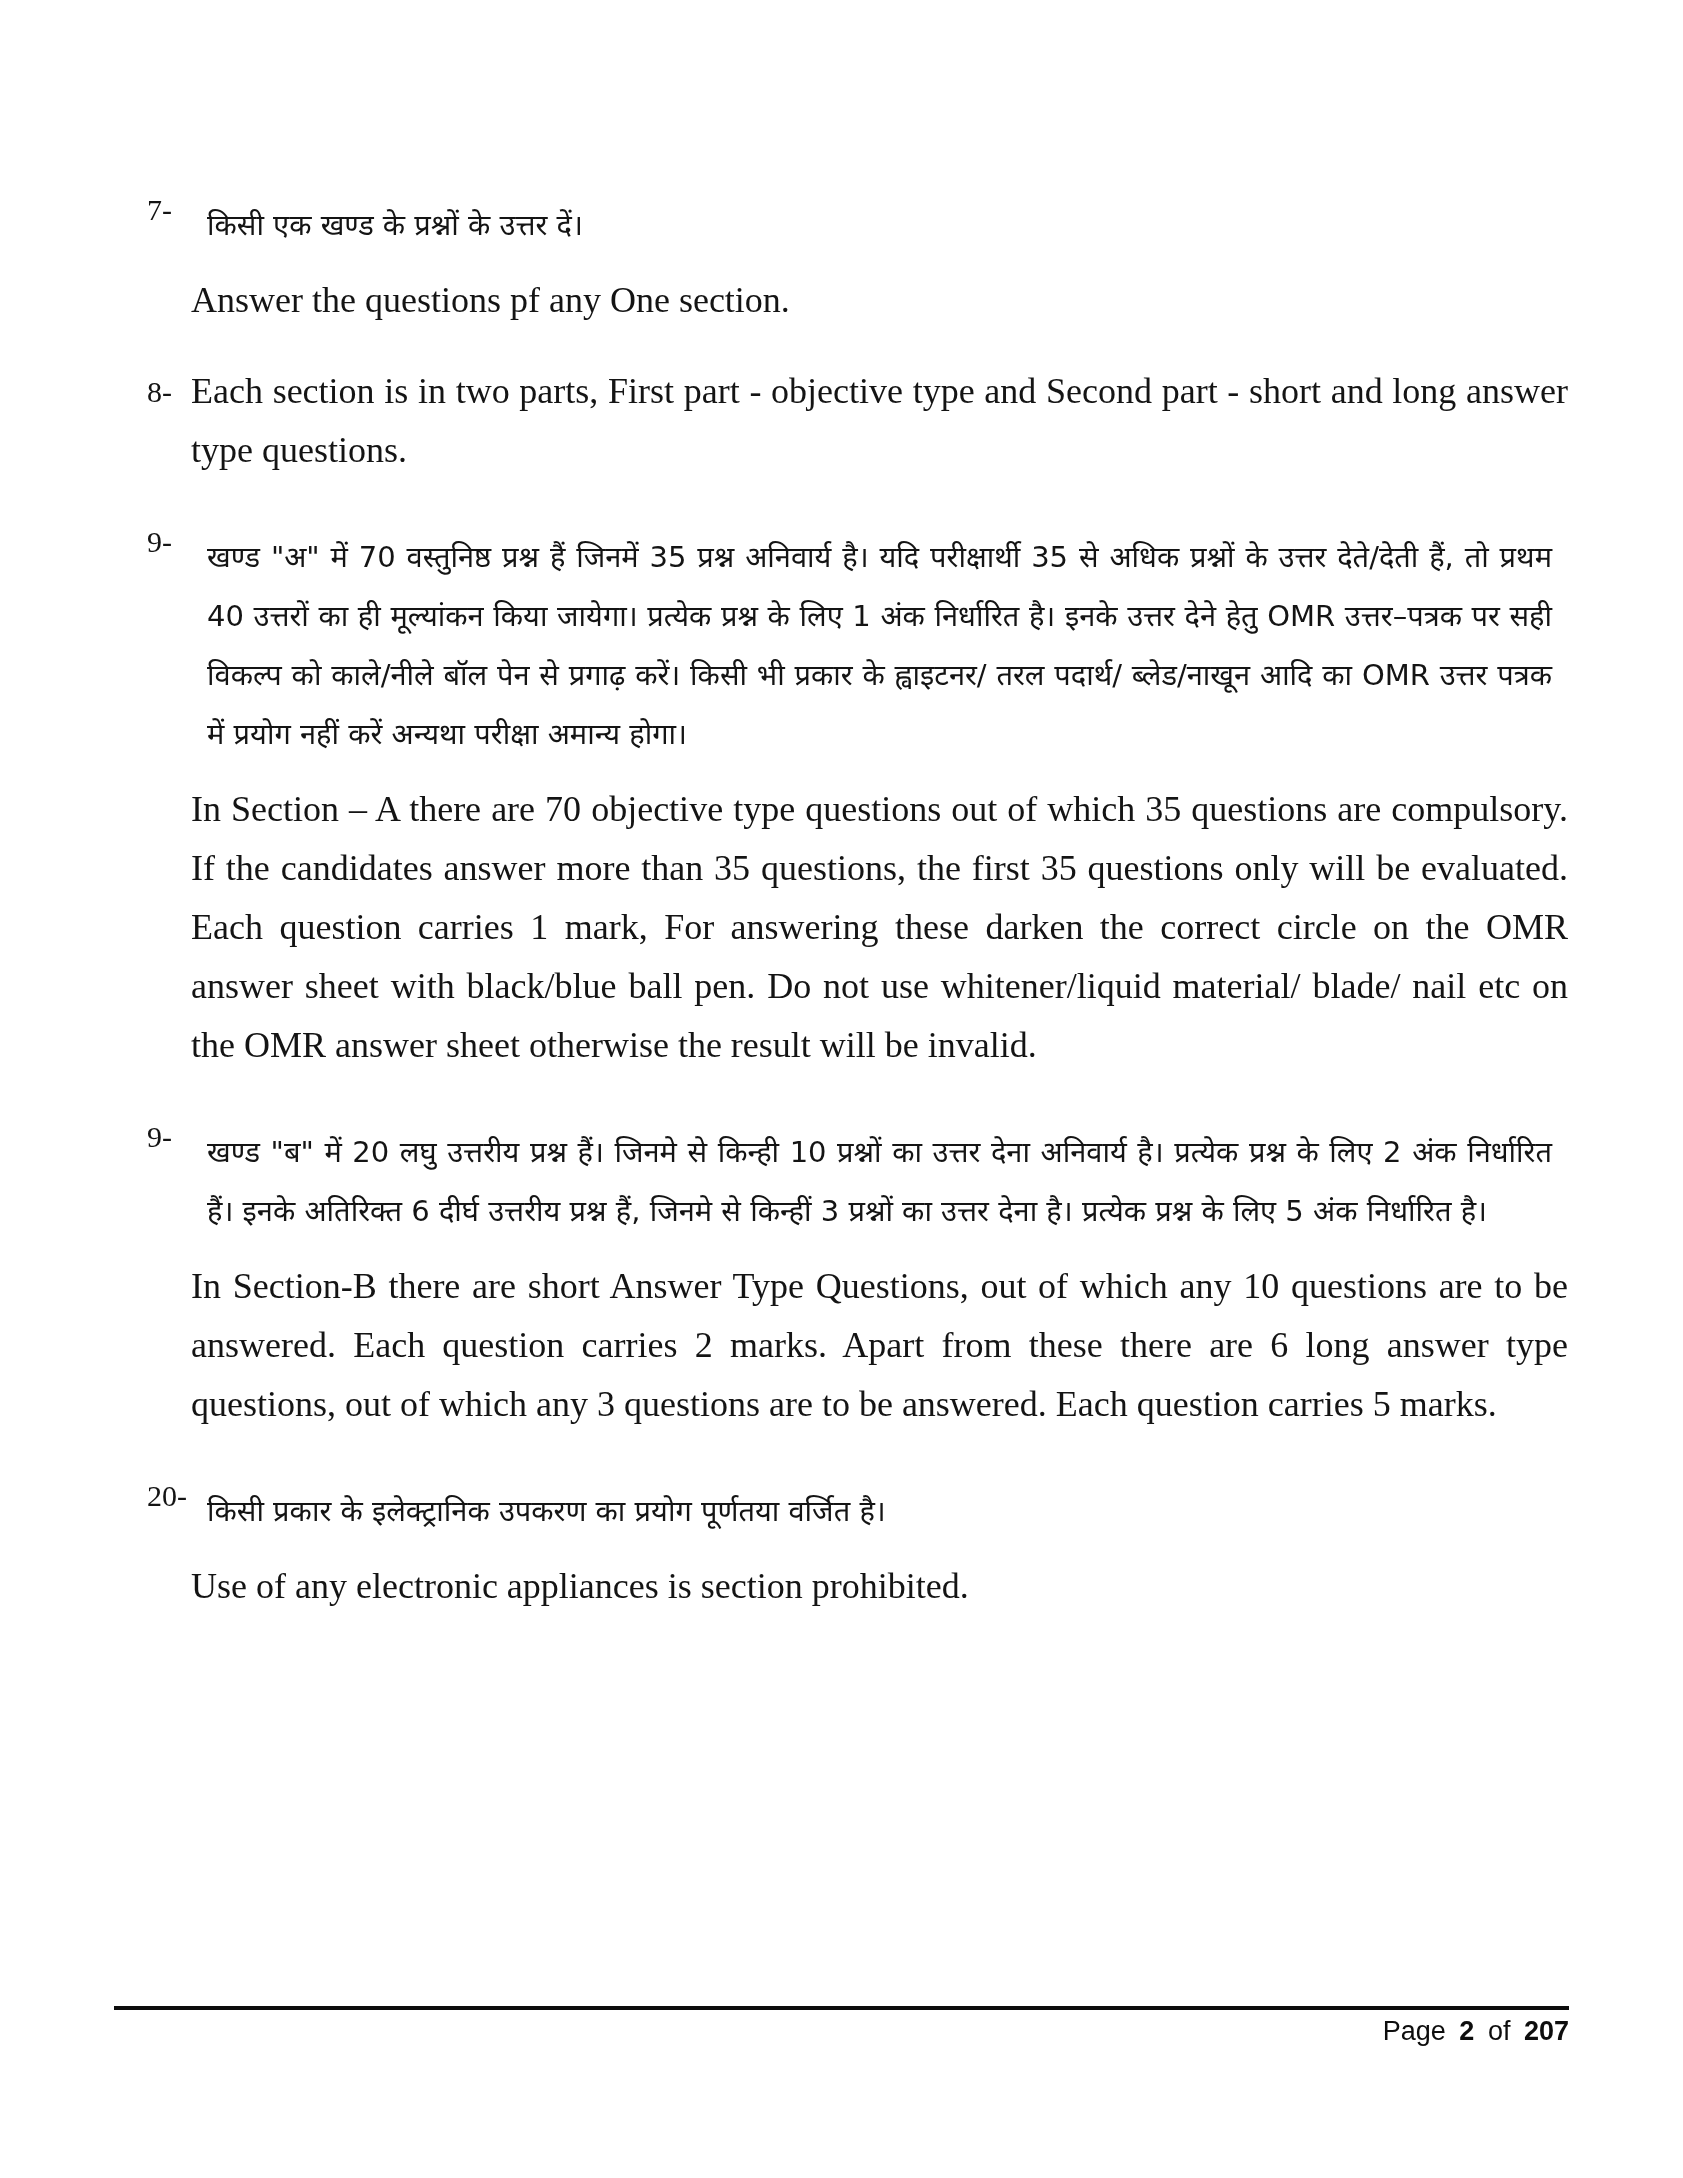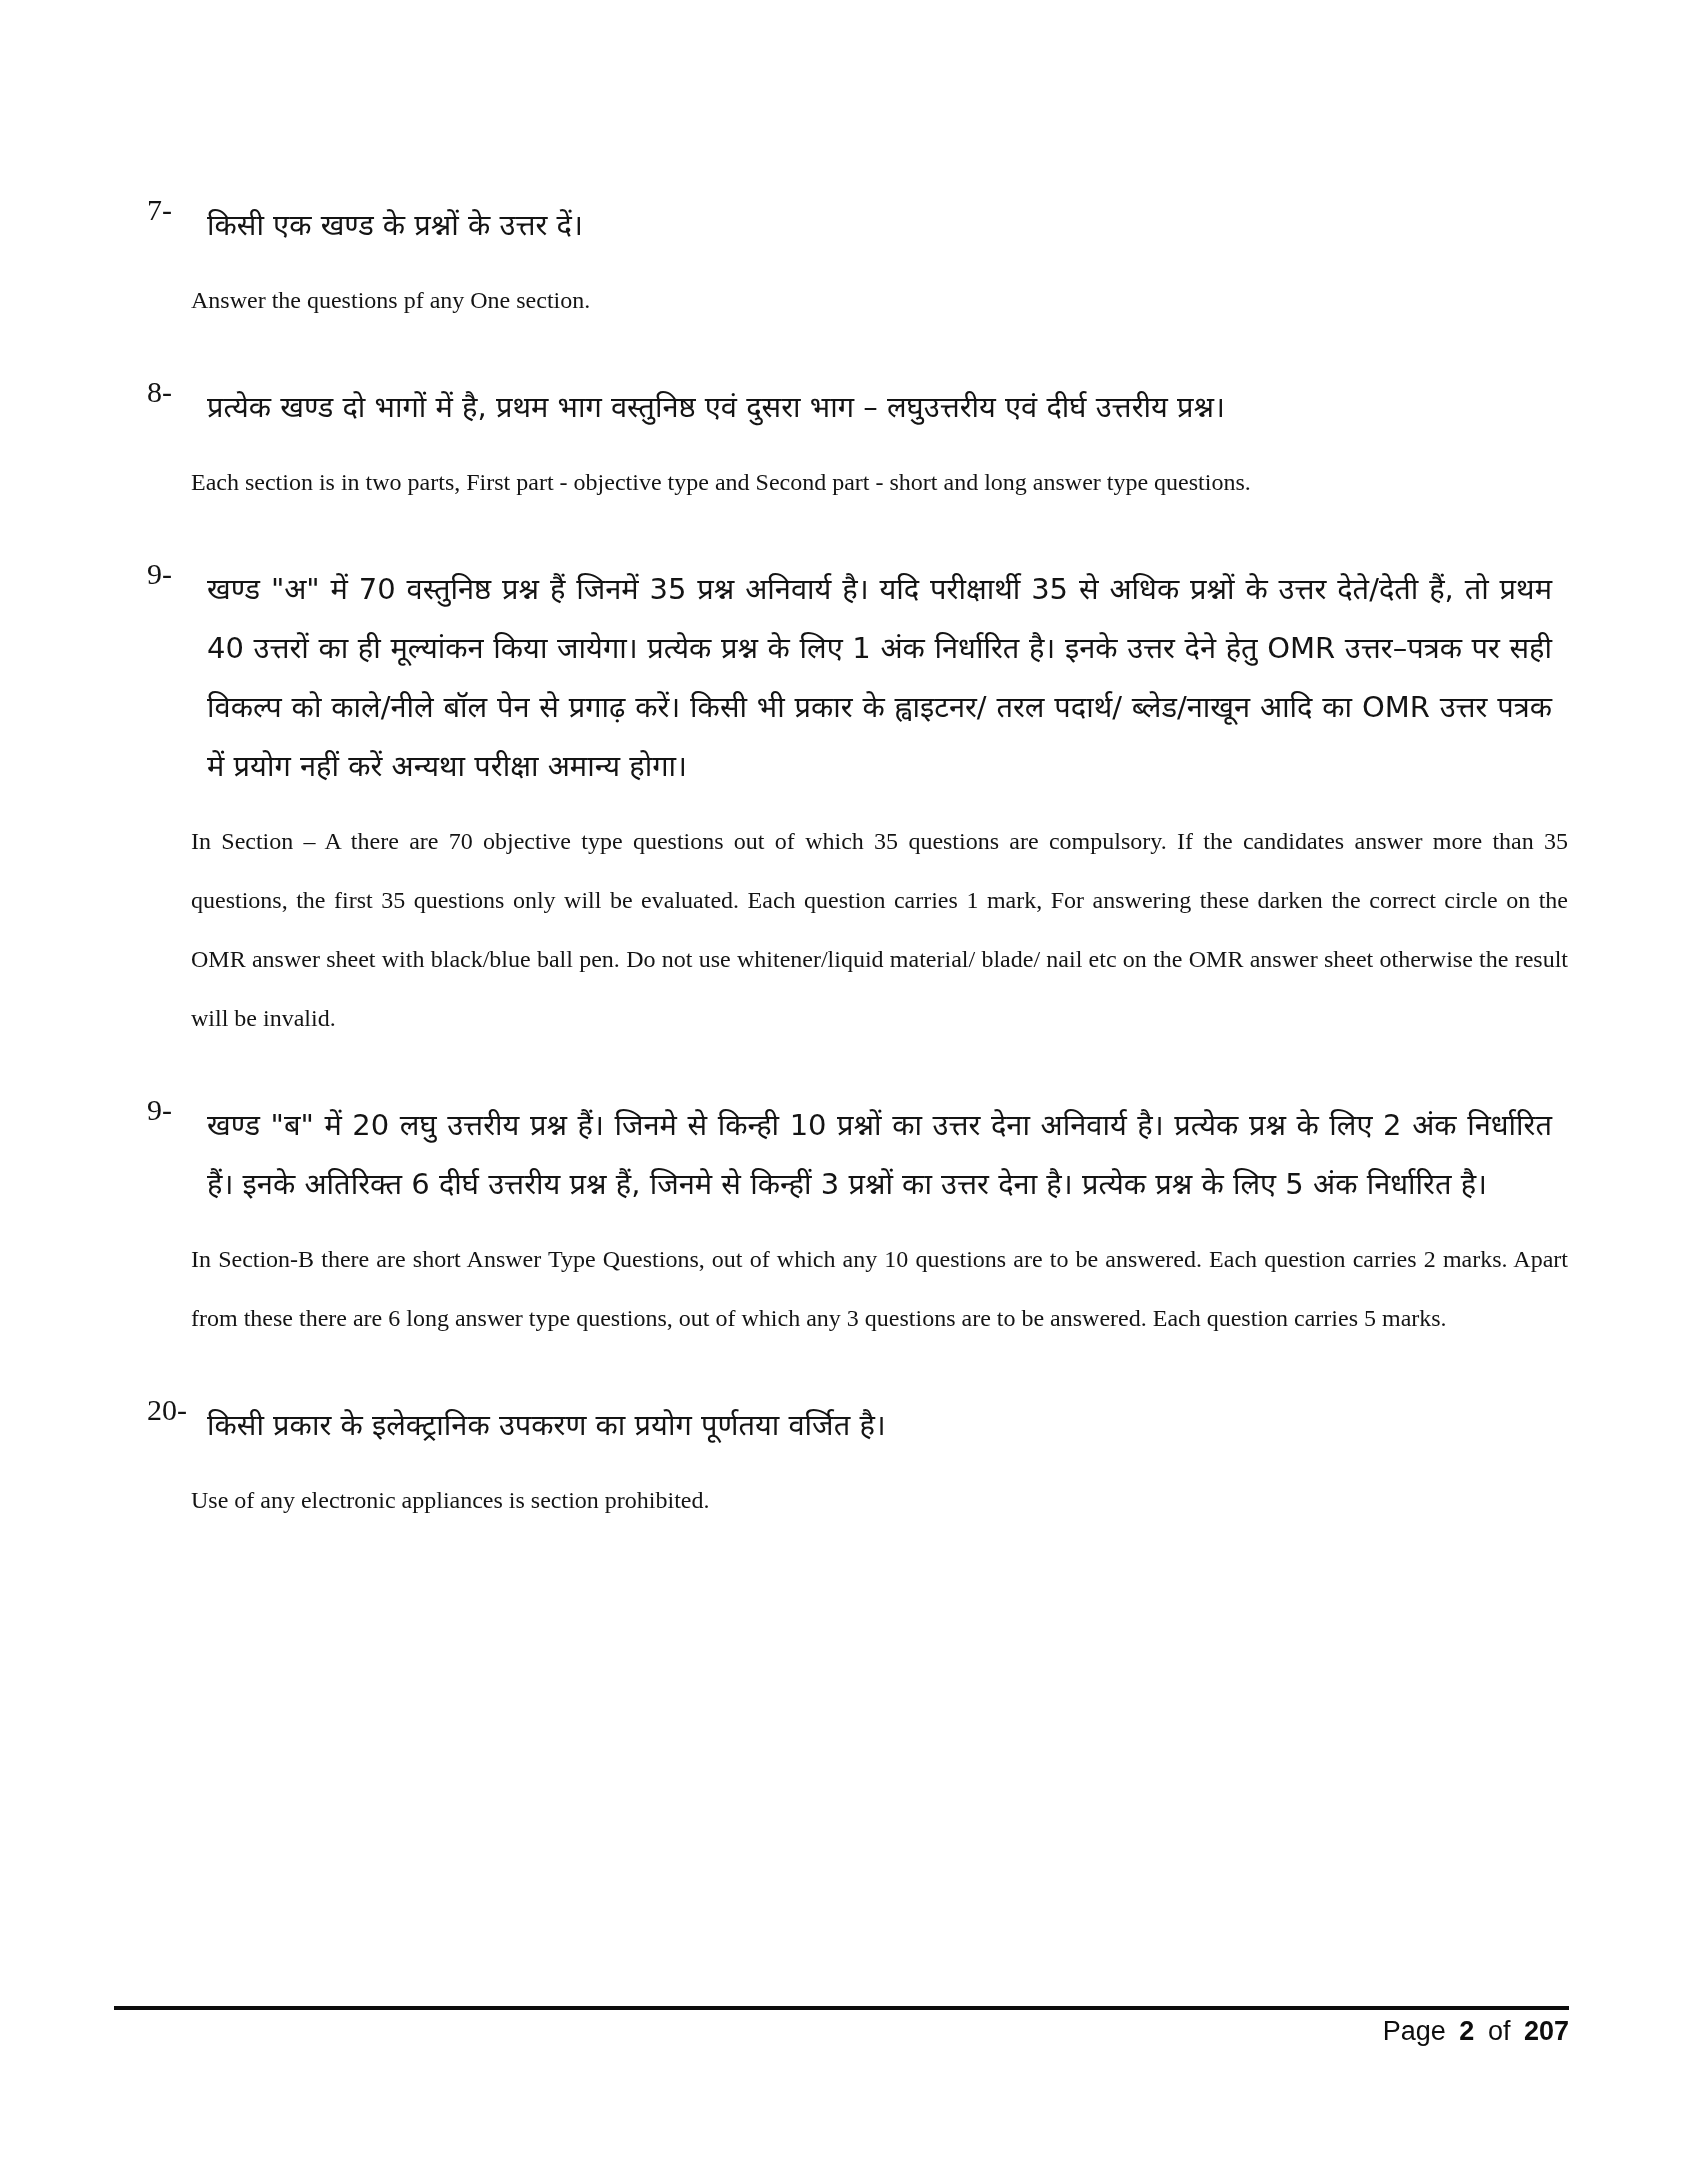--- a/index.html
+++ b/index.html
@@ -40,21 +40,21 @@
   .hindi-para {
     font-family: "DejaVu Sans", sans-serif;
     font-size: 29px;
     line-height: 59px;
     text-align: justify;
     color: #141414;
     margin: 16px;
   }
   .english-para {
     font-family: "Liberation Serif", "DejaVu Serif", serif;
-    font-size: 24px;
+    font-size: 36px;
     line-height: 59px;
     text-align: justify;
     color: #141414;
     margin: 0;
   }
   .footer {
     position: absolute;
     left: 114px;
     right: 114px;
     top: 2006px;
@@ -91,21 +91,20 @@
       <div class="item-number">7-</div>
       <div class="item-body">
         <p class="hindi-para">किसी एक खण्ड के प्रश्नों के उत्तर दें।</p>
         <p class="english-para">Answer the questions pf any One section.</p>
       </div>
     </div>
 
     <div class="item">
       <div class="item-number">8-</div>
       <div class="item-body">
-        <p class="hindi-para">प्रत्येक खण्ड दो भागों में है, प्रथम भाग वस्तुनिष्ठ एवं दुसरा भाग – लघुउत्तरीय एवं दीर्घ उत्तरीय प्रश्न।</p>
         <p class="english-para">Each section is in two parts, First part - objective type and Second part - short and long answer type questions.</p>
       </div>
     </div>
 
     <div class="item">
       <div class="item-number">9-</div>
       <div class="item-body">
         <p class="hindi-para">खण्ड "अ" में 70 वस्तुनिष्ठ प्रश्न हैं जिनमें 35 प्रश्न अनिवार्य है। यदि परीक्षार्थी 35 से अधिक प्रश्नों के उत्तर देते/देती हैं, तो प्रथम 40 उत्तरों का ही मूल्यांकन किया जायेगा। प्रत्येक प्रश्न के लिए 1 अंक निर्धारित है। इनके उत्तर देने हेतु OMR उत्तर–पत्रक पर सही विकल्प को काले/नीले बॉल पेन से प्रगाढ़ करें। किसी भी प्रकार के ह्वाइटनर/ तरल पदार्थ/ ब्लेड/नाखून आदि का OMR उत्तर पत्रक में प्रयोग नहीं करें अन्यथा परीक्षा अमान्य होगा।</p>
         <p class="english-para">In Section – A there are 70 objective type questions out of which 35 questions are compulsory. If the candidates answer more than 35 questions, the first 35 questions only will be evaluated. Each question carries 1 mark, For answering these darken the correct circle on the OMR answer sheet with black/blue ball pen. Do not use whitener/liquid material/ blade/ nail etc on the OMR answer sheet otherwise the result will be invalid.</p>
       </div>

